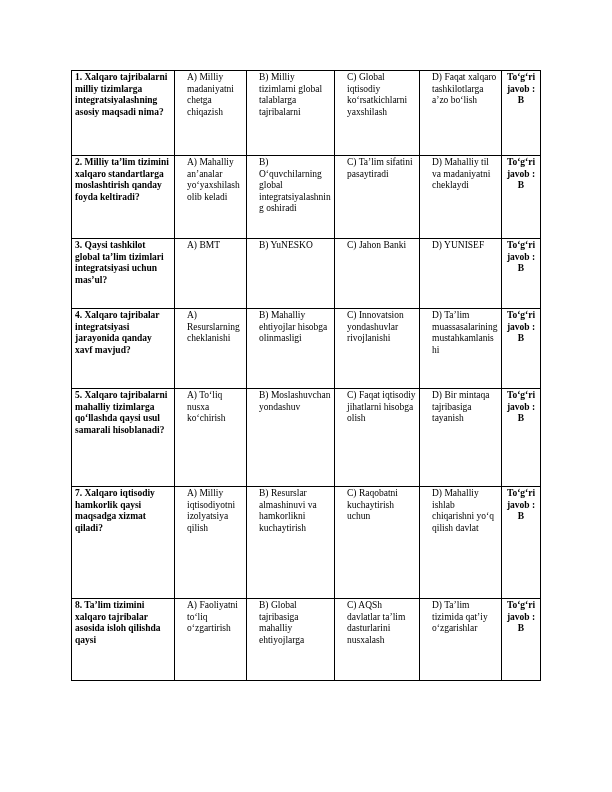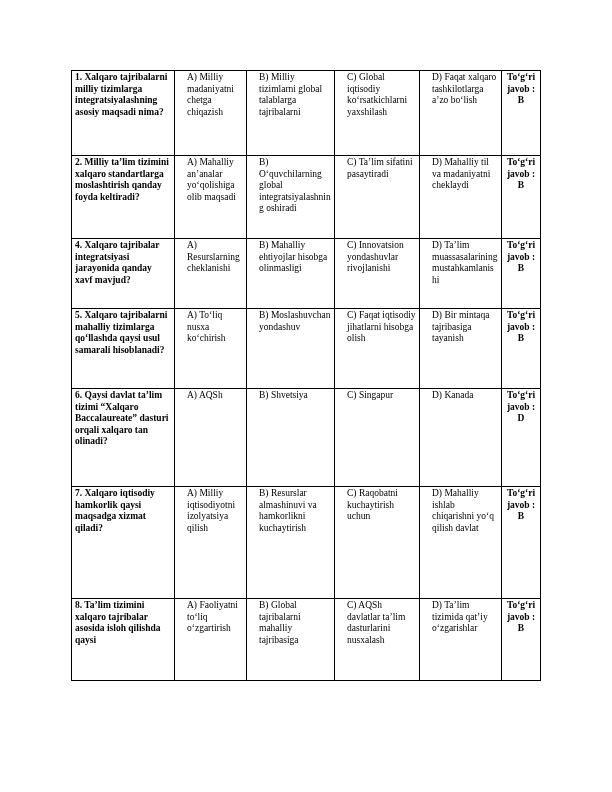--- a/index.html
+++ b/index.html
@@ -65,61 +65,61 @@
         <tr>
           <td class="cell question">1. Xalqaro tajribalarni milliy tizimlarga integratsiyalashning asosiy maqsadi nima?</td>
           <td class="cell option">A) Milliy madaniyatni chetga chiqazish</td>
           <td class="cell option">B) Milliy tizimlarni global talablarga tajribalarni</td>
           <td class="cell option">C) Global iqtisodiy ko‘rsatkichlarni yaxshilash</td>
           <td class="cell option">D) Faqat xalqaro tashkilotlarga a’zo bo‘lish</td>
           <td class="cell answer">To‘g‘ri javob : B</td>
         </tr>
         <tr>
           <td class="cell question">2. Milliy ta’lim tizimini xalqaro standartlarga moslashtirish qanday foyda keltiradi?</td>
-          <td class="cell option">A) Mahalliy an’analar yo‘qolishiga olib maqsadi</td>
+          <td class="cell option">A) Mahalliy an’analar yo‘yaxshilash olib keladi</td>
           <td class="cell option">B) O‘quvchilarning global integratsiyalashning oshiradi</td>
           <td class="cell option">C) Ta’lim sifatini pasaytiradi</td>
           <td class="cell option">D) Mahalliy til va madaniyatni cheklaydi</td>
+          <td class="cell answer">To‘g‘ri javob : B</td>
+        </tr>
+        <tr>
+          <td class="cell question">3. Qaysi tashkilot global ta’lim tizimlari integratsiyasi uchun mas’ul?</td>
+          <td class="cell option">A) BMT</td>
+          <td class="cell option">B) YuNESKO</td>
+          <td class="cell option">C) Jahon Banki</td>
+          <td class="cell option">D) YUNISEF</td>
           <td class="cell answer">To‘g‘ri javob : B</td>
         </tr>
         <tr>
           <td class="cell question">4. Xalqaro tajribalar integratsiyasi jarayonida qanday xavf mavjud?</td>
           <td class="cell option">A) Resurslarning cheklanishi</td>
           <td class="cell option">B) Mahalliy ehtiyojlar hisobga olinmasligi</td>
           <td class="cell option">C) Innovatsion yondashuvlar rivojlanishi</td>
           <td class="cell option">D) Ta’lim muassasalarining mustahkamlanishi</td>
           <td class="cell answer">To‘g‘ri javob : B</td>
         </tr>
         <tr>
           <td class="cell question">5. Xalqaro tajribalarni mahalliy tizimlarga qo‘llashda qaysi usul samarali hisoblanadi?</td>
           <td class="cell option">A) To‘liq nusxa ko‘chirish</td>
           <td class="cell option">B) Moslashuvchan yondashuv</td>
           <td class="cell option">C) Faqat iqtisodiy jihatlarni hisobga olish</td>
           <td class="cell option">D) Bir mintaqa tajribasiga tayanish</td>
           <td class="cell answer">To‘g‘ri javob : B</td>
         </tr>
         <tr>
-          <td class="cell question">6. Qaysi davlat ta’lim tizimi “Xalqaro Baccalaureate” dasturi orqali xalqaro tan olinadi?</td>
-          <td class="cell option">A) AQSh</td>
-          <td class="cell option">B) Shvetsiya</td>
-          <td class="cell option">C) Singapur</td>
-          <td class="cell option">D) Kanada</td>
-          <td class="cell answer">To‘g‘ri javob : D</td>
-        </tr>
-        <tr>
           <td class="cell question">7. Xalqaro iqtisodiy hamkorlik qaysi maqsadga xizmat qiladi?</td>
           <td class="cell option">A) Milliy iqtisodiyotni izolyatsiya qilish</td>
           <td class="cell option">B) Resurslar almashinuvi va hamkorlikni kuchaytirish</td>
           <td class="cell option">C) Raqobatni kuchaytirish uchun</td>
           <td class="cell option">D) Mahalliy ishlab chiqarishni yo‘q qilish davlat</td>
           <td class="cell answer">To‘g‘ri javob : B</td>
         </tr>
         <tr>
           <td class="cell question">8. Ta’lim tizimini xalqaro tajribalar asosida isloh qilishda qaysi</td>
           <td class="cell option">A) Faoliyatni to‘liq o‘zgartirish</td>
-          <td class="cell option">B) Global tajribalarni mahalliy tajribasiga</td>
+          <td class="cell option">B) Global tajribasiga mahalliy ehtiyojlarga</td>
           <td class="cell option">C) AQSh davlatlar ta’lim dasturlarini nusxalash</td>
           <td class="cell option">D) Ta’lim tizimida qat’iy o‘zgarishlar</td>
           <td class="cell answer">To‘g‘ri javob : B</td>
         </tr>
       </tbody>
   </table>
 </div>
 
 </body></html>

